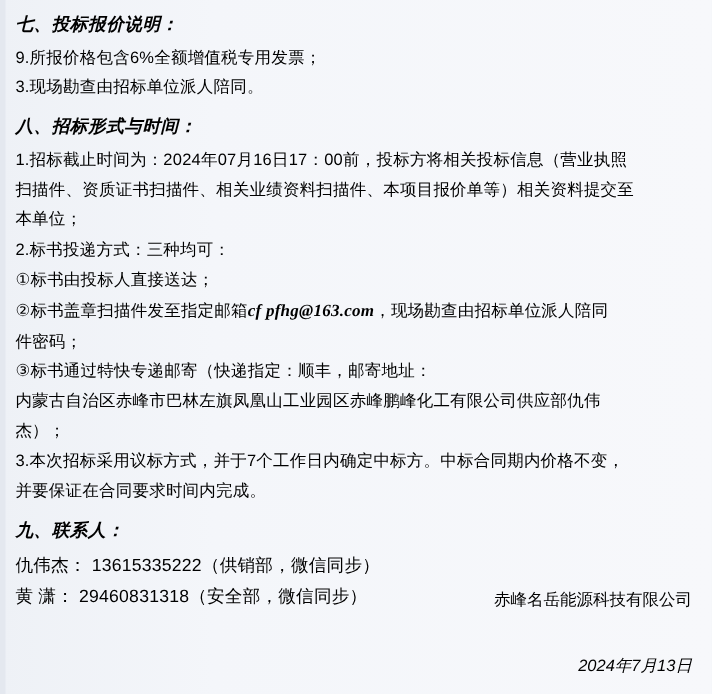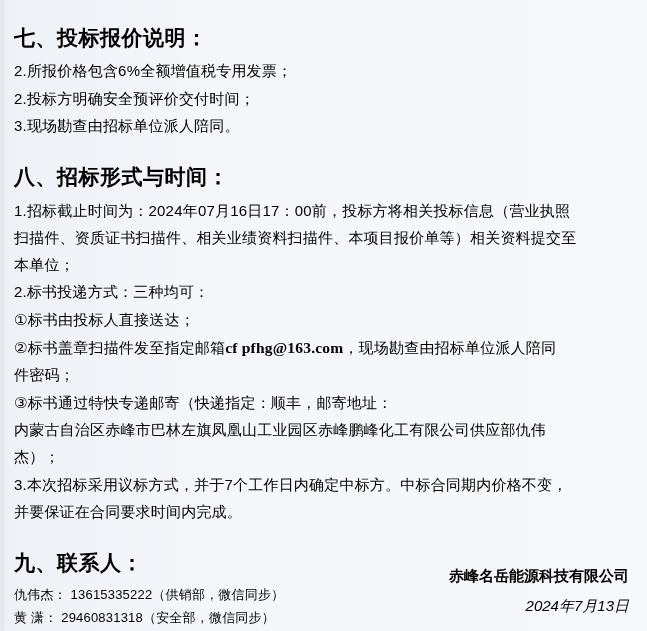--- a/index.html
+++ b/index.html
@@ -22,63 +22,64 @@
     padding: 8px 14px 0 14px;
     background: linear-gradient(to right, #eef1f6 0%, #f4f6fa 30%, #f7f8fb 100%);
   }
   .edge {
     position: absolute;
     left: 0; top: 0; bottom: 0;
     width: 5px;
     background: #e4e8ef;
   }
   .section-title {
-    font-size: 21px;
+    font-size: 16px;
     font-weight: bold;
     letter-spacing: 0.5px;
-    margin: 16px 0 7px 0;
+    margin: 4px 0 7px 0;
     line-height: 1.35;
+    font-style: italic;
   }
   .line {
     font-size: 15px;
     line-height: 1.62;
     margin: 0 0 3px 0;
     letter-spacing: 0.2px;
   }
   .spacer-sm { height: 6px; }
   .email {
     font-family: "Liberation Serif", "DejaVu Serif", serif;
+    font-style: italic;
     font-weight: bold;
     font-size: 15.5px;
   }
   .contact-line {
-    font-size: 13px;
+    font-size: 16px;
     line-height: 1.75;
     letter-spacing: 0.2px;
   }
   .footer {
     position: absolute;
     right: 18px;
     text-align: right;
     font-size: 15px;
     line-height: 1.9;
   }
-  .footer-company { top: 562px; right: 18px; font-weight: bold; }
+  .footer-company { top: 532px; right: 18px; }
   .footer-date { top: 592px; right: 18px; font-style: italic; }
 </style>
 </head>
 <body>
 
 <div class="page">
   <div class="edge"></div>
 
   <div>
     <div class="section-title">七、投标报价说明：</div>
-    <div class="line">2.所报价格包含6%全额增值税专用发票；</div>
-    <div class="line">2.投标方明确安全预评价交付时间；</div>
+    <div class="line">9.所报价格包含6%全额增值税专用发票；</div>
     <div class="line">3.现场勘查由招标单位派人陪同。</div>
   </div>
 
   <div class="spacer-sm"></div>
 
   <div>
     <div class="section-title">八、招标形式与时间：</div>
     <div class="line">1.招标截止时间为：2024年07月16日17：00前，投标方将相关投标信息（营业执照</div>
     <div class="line">扫描件、资质证书扫描件、相关业绩资料扫描件、本项目报价单等）相关资料提交至</div>
     <div class="line">本单位；</div>

